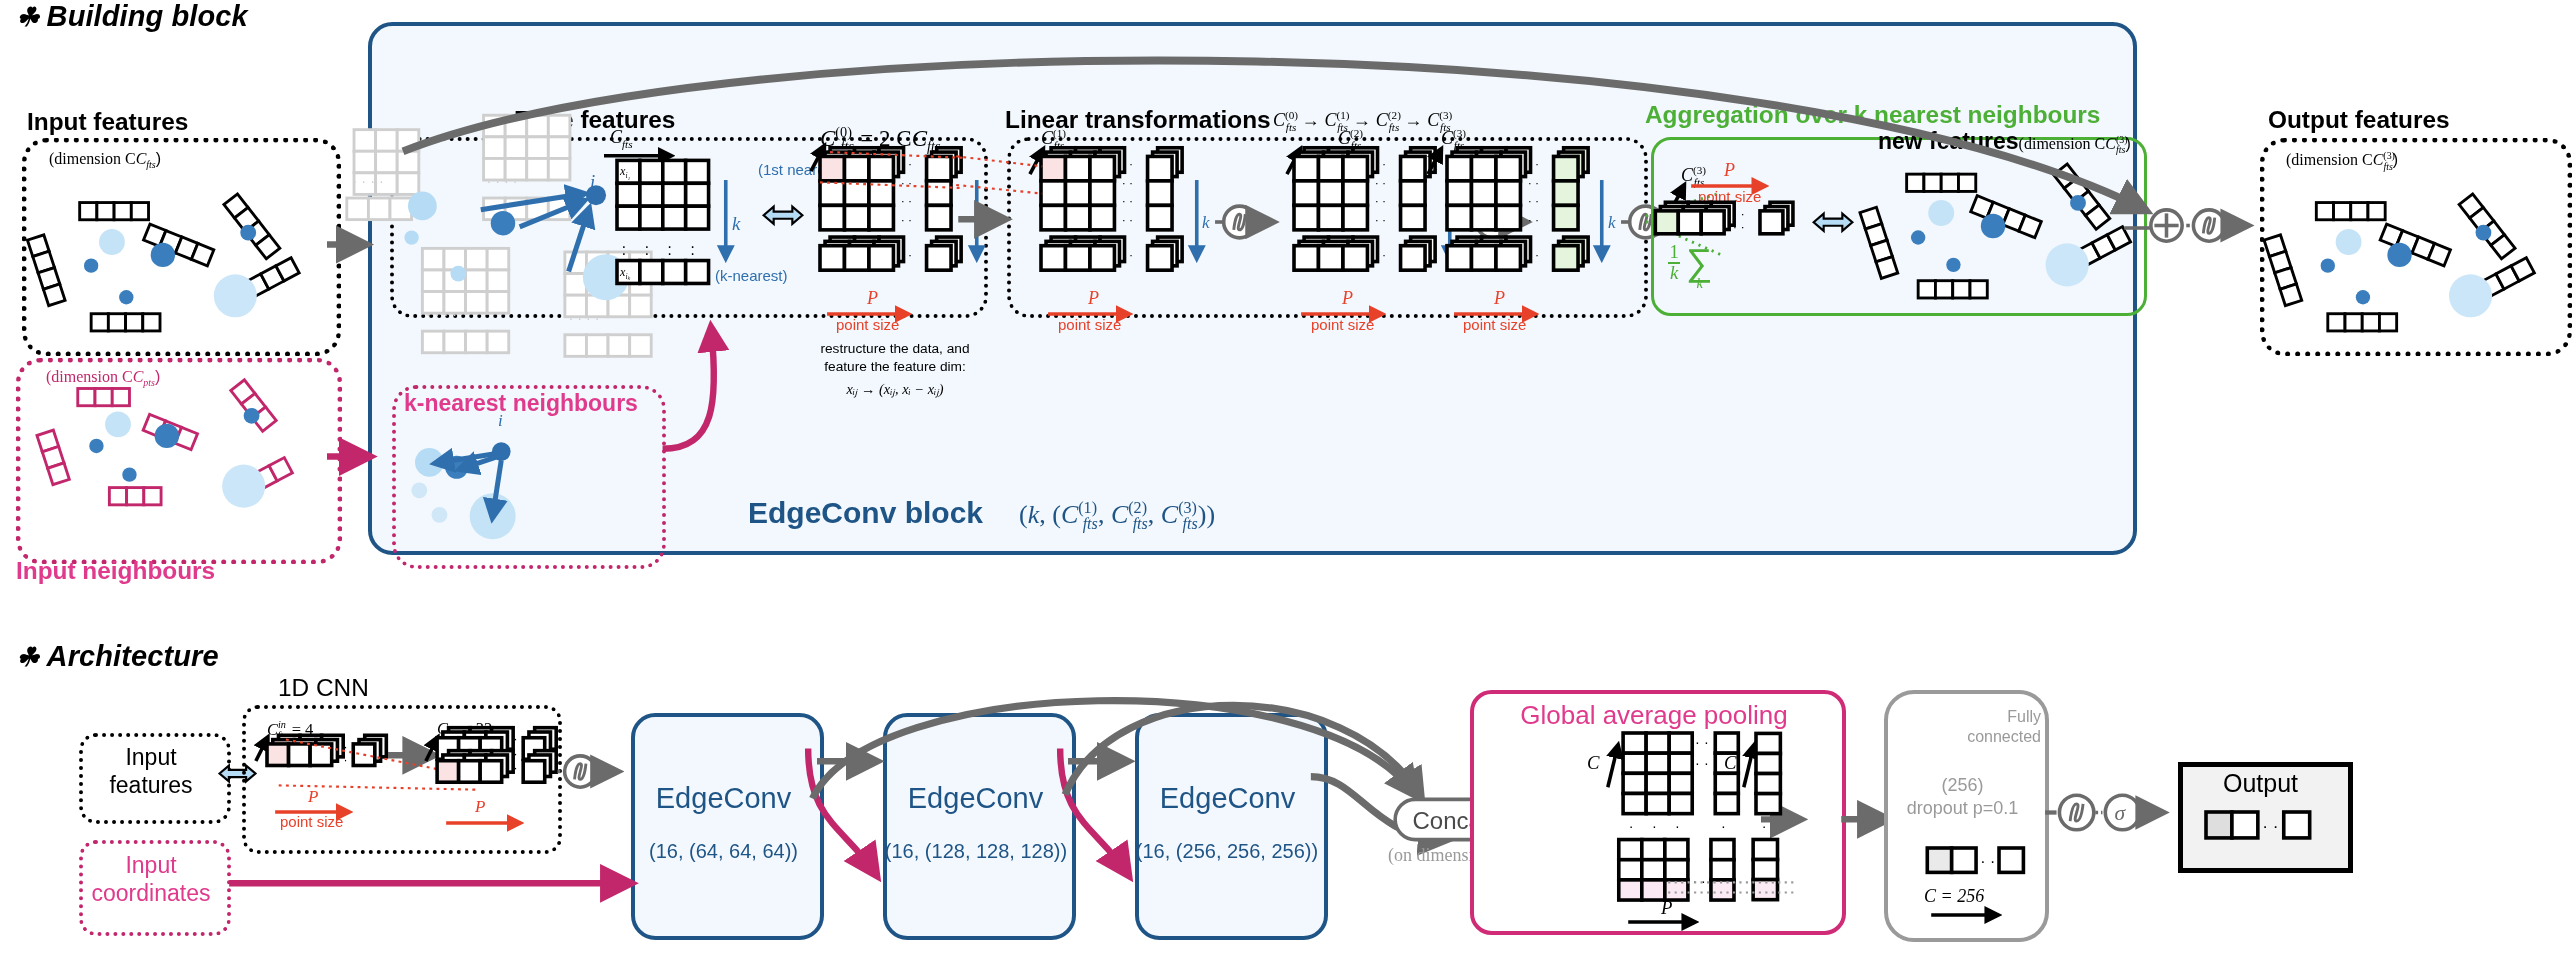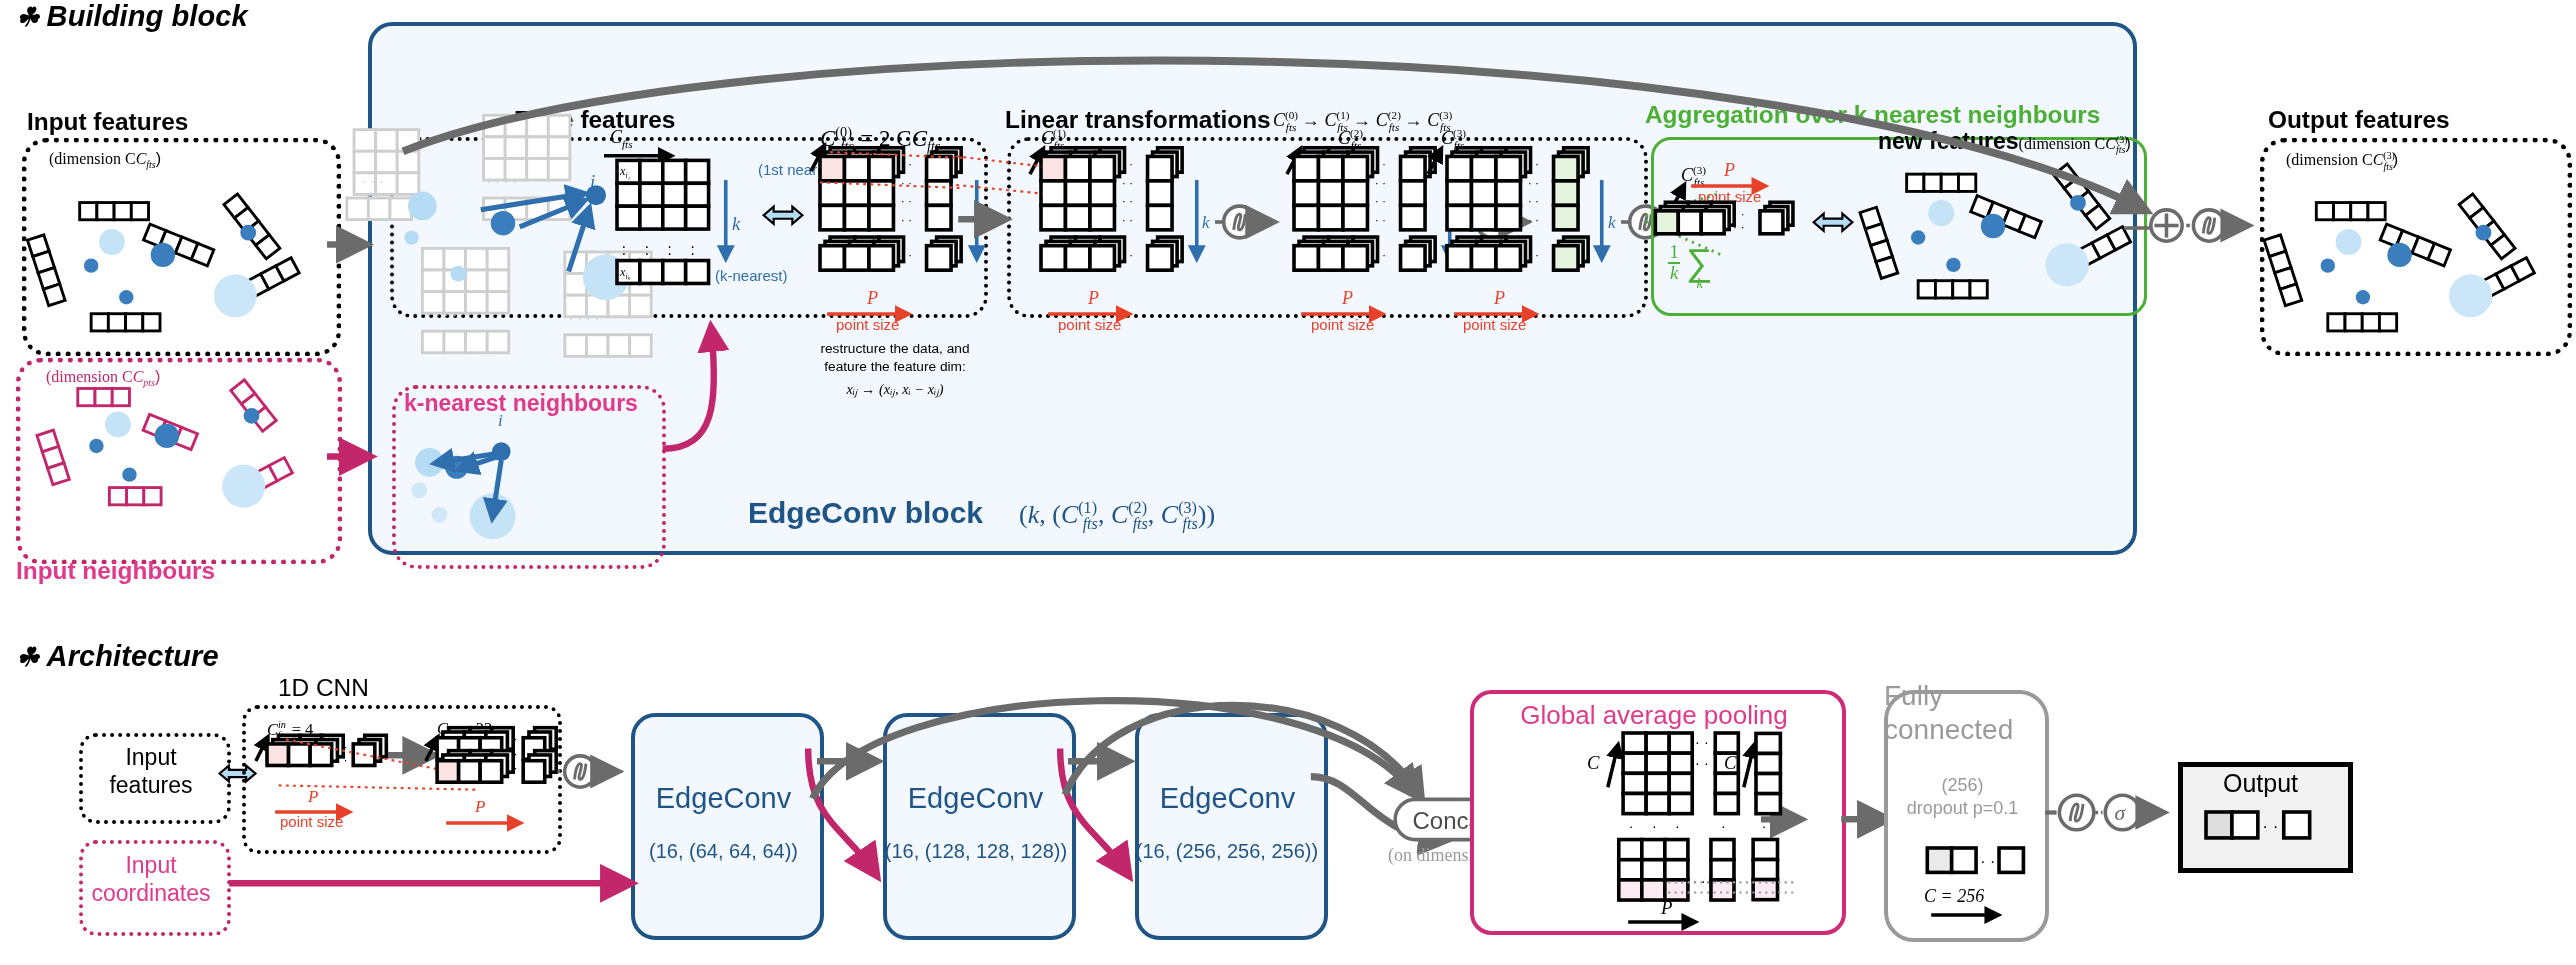--- a/index.html
+++ b/index.html
@@ -1242,21 +1242,21 @@
 <div class="abs mi nosel" style="left:1661px;top:897px;font-size:18.7px;">P</div>
 <svg class="abs" style="left:1628px;top:917px;" width="79" height="10" viewBox="0 0 110 14">
     <line x1="0" y1="7" x2="92" y2="7" stroke="#000" stroke-width="5" marker-end="url(#akb)"></line>
   </svg>
 
 <svg class="abs" style="left:1841px;top:810px;" width="58" height="18.7" viewBox="0 0 80 26">
     <line x1="0" y1="13" x2="58" y2="13" stroke="#6b6b6b" stroke-width="9" marker-end="url(#ag)"></line>
   </svg>
 
 <div class="abs grey-round" style="left:1884px;top:690px;width:157px;height:244px;"></div>
-<div class="abs greytxt nosel" style="left:1884px;top:679px;width:157px;text-align:left;font-size:28px;line-height:1.22;">
+<div class="abs greytxt nosel" style="left:1884px;top:707px;width:157px;text-align:right;font-size:16px;line-height:1.22;">
   <div>Fully</div>
   <div>connected</div>
 </div>
 <div class="abs greytxt nosel" style="left:1884px;top:774px;width:157px;text-align:center;font-size:18px;line-height:1.25;">
   <div>(256)</div>
   <div>dropout p=0.1</div>
 </div>
 <div class="abs" style="left:1927px;top:848px;">
   <svg width="101" height="33" viewBox="0 0 140 46">
     <g stroke="#000" stroke-width="5" fill="#fff">

